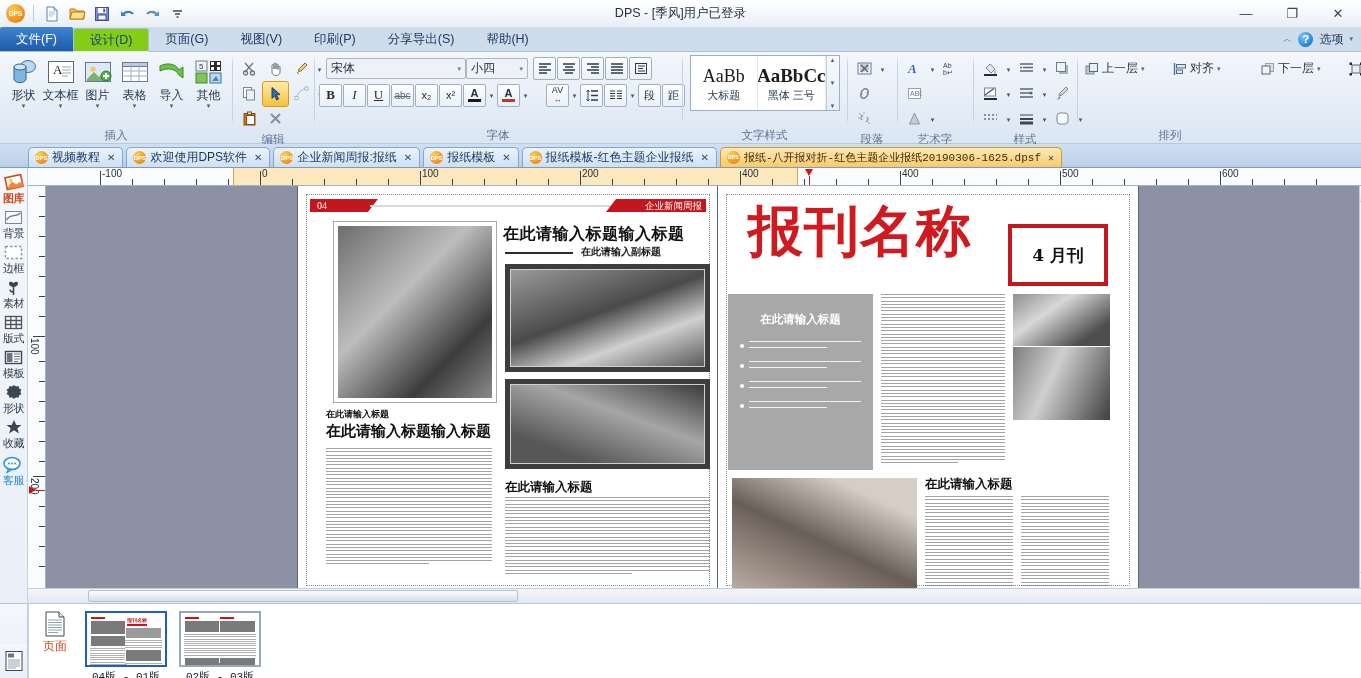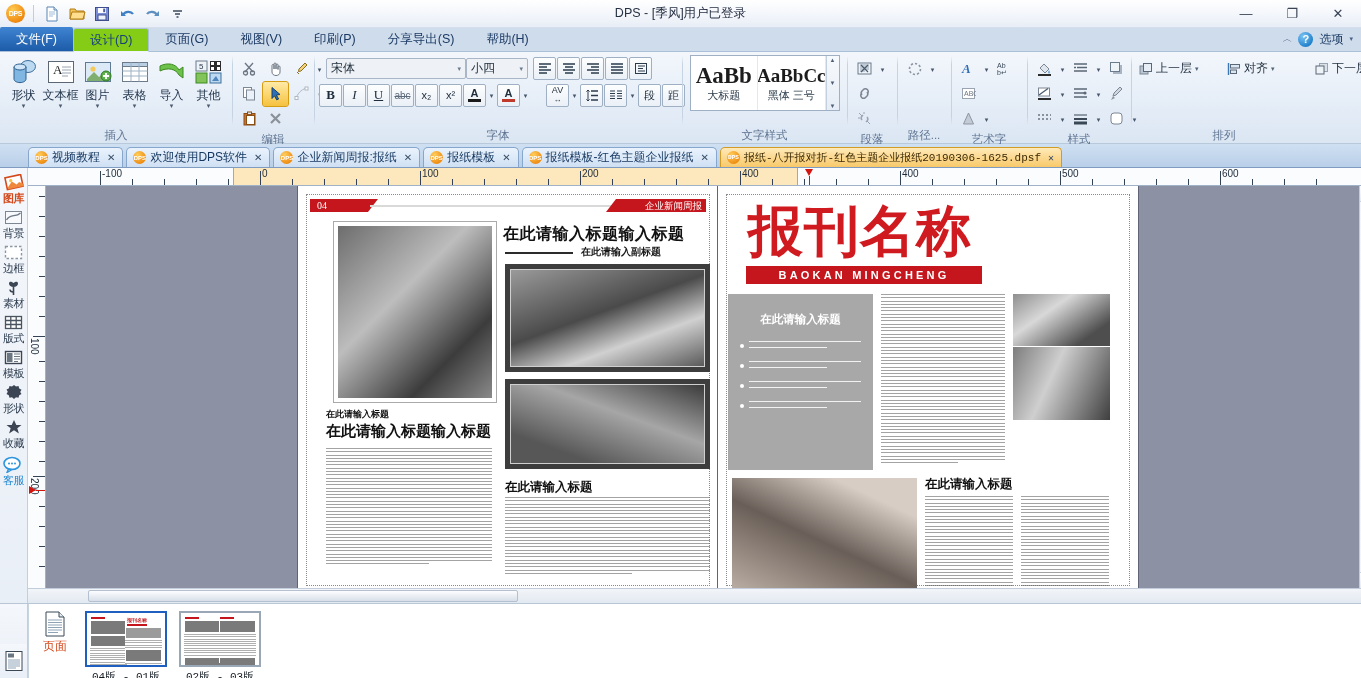--- a/index.html
+++ b/index.html
@@ -109,21 +109,21 @@
     font-size:13px; color:#1d2b3a; border-radius:2px;
   }
   .boxed{ border:1px solid #9fb0c4; background:linear-gradient(#fdfefe,#eaf0f7); }
 
   
   .gallery{
     border:1px solid #9fb0c4; background:#fff; height:56px; width:150px;
     display:flex; align-items:stretch; margin-top:1px;
   }
   .gcell{ flex:1; display:flex;flex-direction:column;align-items:center;justify-content:center; border-right:1px solid #e4e9f0;}
-  .gbig{ font-family:"Liberation Serif","DejaVu Serif",serif; font-size:23px; color:#1c1c1c; line-height:24px;font-weight:bold;}
+  .gbig{ font-family:"Liberation Serif","DejaVu Serif",serif; font-size:18px; color:#1c1c1c; line-height:24px;}
   .gbig.b{ font-weight:bold; font-size:19px;}
   .gsub{ font-size:11px; color:#30404f; }
   .gscroll{ width:13px; background:linear-gradient(#f7fafd,#e6edf6); border-left:1px solid #c3cede; display:flex;flex-direction:column;justify-content:space-between; align-items:center; padding:1px 0;}
   .gsb{ font-size:6px; color:#4e5f76;}
 
   
   .abtn{ display:flex;align-items:center;gap:3px;height:25px;padding:0 3px;border-radius:2px;}
   .atxt{ font-size:12px;color:#1f2d3d; }
   .atxt.dim{ color:#9aa7b6; }
 
@@ -598,33 +598,20 @@
               <path d="M5 9a3 3 0 010-4l1-1" stroke="#9aa4b0" stroke-width="1.5" fill="none"></path>
               <path d="M10 6a3 3 0 010 4l-1 1" stroke="#9aa4b0" stroke-width="1.5" fill="none"></path>
               <path d="M2 2l3 3M13 13l-3-3M7 1v2M1 7h2" stroke="#9aa4b0"></path>
             </svg>
           </div>
       </div>
     </div>
     <div class="rlabel">段落</div>
   </div>
 
-  <div class="rgroup" style="width:54px;">
-    <div class="rbody" style="padding-top:2px;">
-      <div class="srow">
-        <div class="sbtn">
-            <svg width="16" height="16" viewBox="0 0 16 16">
-              <circle cx="8" cy="8" r="5.5" fill="none" stroke="#8d96a2" stroke-width="1.6" stroke-dasharray="2.2 2"></circle>
-            </svg>
-          </div>
-        <div class="caret">▾</div>
-      </div>
-    </div>
-    <div class="rlabel">路径...</div>
-  </div>
 
   <div class="rgroup" style="width:76px;">
     <div class="rbody" style="flex-direction:column;padding-top:2px;">
       <div class="srow">
         <div class="sbtn">
             <svg width="15" height="15" viewBox="0 0 15 15">
               <text x="1" y="12" font-family="Liberation Serif, serif" font-size="13" font-style="italic" font-weight="bold" fill="#2f6db5">A</text>
             </svg>
           </div>
         <div class="caret">▾</div>
@@ -1098,22 +1085,24 @@
               <div class="fl"></div>
               <div class="fl"></div>
               <div class="fl s"></div>
           </div>
         </div>
 
         <div class="sheet" style="left:672px; top:0px; width:420px; height:402px;">
           <div class="dotted" style="position:absolute;left:8px;top:8px;right:8px;bottom:2px;"></div>
 
           <div class="mast" style="position:absolute;left:30px;top:16px;font-size:55px;line-height:58px;letter-spacing:1px;">报刊名称</div>
-          <div class="pinyin" style="position:absolute;left:28px;top:80px;width:236px;height:18px;line-height:18px;">BAOKAN MINGCHENG</div>
-
+
+          <div class="monthbox" style="position:absolute;left:290px;top:38px;width:100px;height:62px;">
+            <span class="monthtxt">4 月刊</span>
+          </div>
 
           <div class="graybox" style="position:absolute;left:10px;top:108px;width:145px;height:176px;">
             <div class="gbtitle" style="padding-top:18px;">在此请输入标题</div>
             <div style="padding:14px 12px 0 12px;display:flex;flex-direction:column;gap:13px;">
               <div style="display:flex;gap:5px;">
                 <span class="bullet"></span>
                 <span style="flex:1;">
                   <span style="display:block;height:1px;background:#fff;opacity:.85;margin-bottom:5px;"></span>
                   <span style="display:block;height:1px;width:70%;background:#fff;opacity:.85;"></span>
                 </span>

